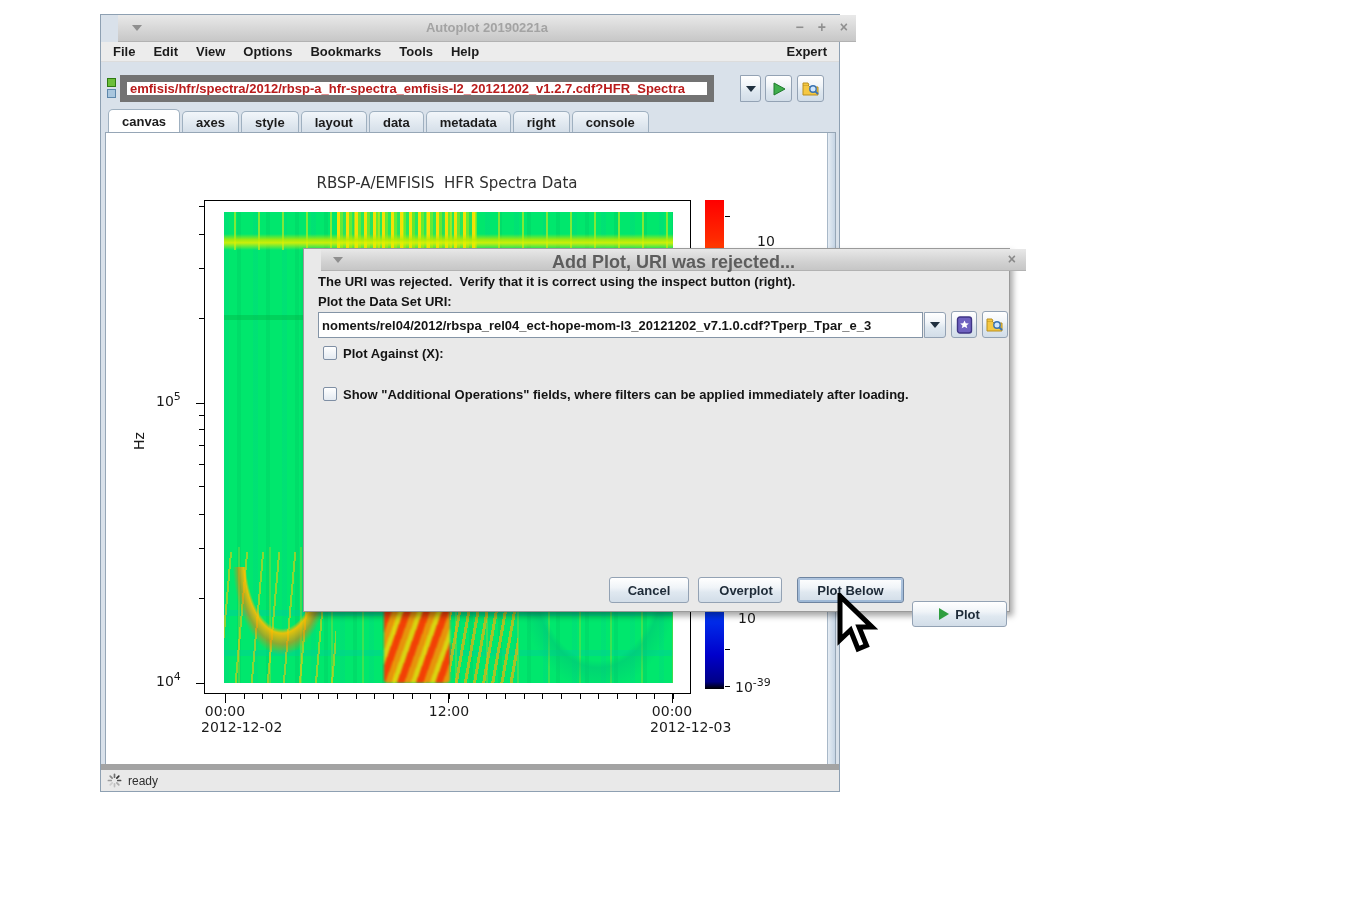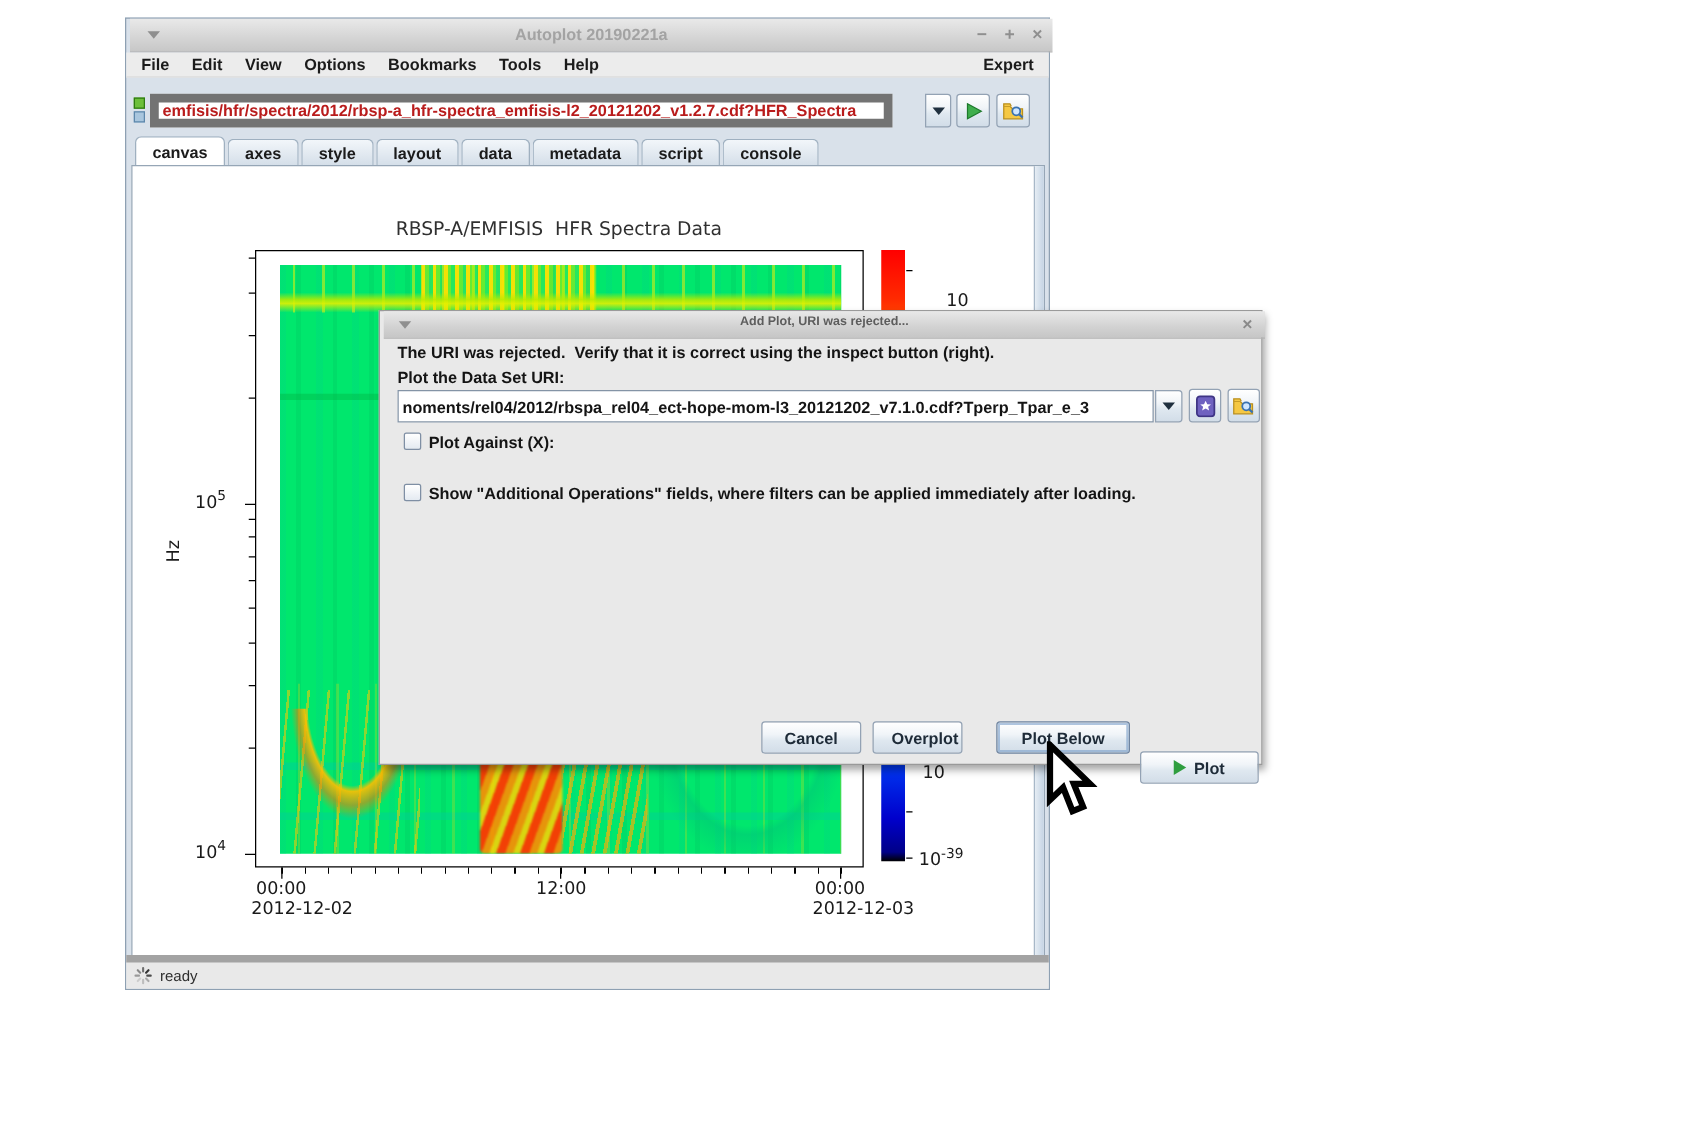--- a/index.html
+++ b/index.html
@@ -2,21 +2,21 @@
 <html><head>
 <meta charset="utf-8">
 <style>
   * { margin:0; padding:0; box-sizing:border-box; }
   html,body { width:1345px; height:916px; background:#ffffff; font-family:"Liberation Sans",sans-serif; overflow:hidden; }
   .abs { position:absolute; }
 
   
   #app-window { position:absolute; left:100px; top:14px; width:740px; height:778px;
     border:1px solid #8ea0b2; background:#d9e1ea; }
-  .titlebar { position:absolute; left:3px; top:0; width:100%; height:27px;
+  .titlebar { position:absolute; left:17px; top:0; width:100%; height:27px;
     background:linear-gradient(180deg,#e9e9e9 0%,#d6d6d6 55%,#c7c7c7 100%);
     border-bottom:1px solid #b2b2b2;padding-left:48px; }
   .titlebar .title { position:absolute; left:0; right:0; top:5px; text-align:center;
     font-weight:bold; font-size:13px; color:#a3a3a3; }
   .tri-down { width:0; height:0; border-left:5px solid transparent; border-right:5px solid transparent;
     border-top:6px solid #8f8f8f; }
   .win-ctrls { position:absolute; right:8px; top:4px; display:flex; gap:14px;
     color:#8f8f8f; font-weight:bold; font-size:14px; }
   .menubar { position:absolute; left:0; top:27px; width:100%; height:20px; background:#ececec;
     display:flex; align-items:center; gap:18px; padding:0 12px;
@@ -94,21 +94,21 @@
   
   .statusbar { position:absolute; left:0; bottom:0; width:100%; height:27px; background:#e9e9e9;
     border-top:6px solid #a3a3a3; display:flex; align-items:center; padding-left:6px; }
   .statusbar .txt { font-size:12px; color:#2e2e2e; margin-left:6px; }
 
   
   #dialog { position:absolute; left:303px; top:248px; width:707px; height:364px; background:#e9e9e9;
     border:1px solid #9a9a9a; box-shadow:3px 4px 6px rgba(0,0,0,.35); }
   #dialog .titlebar { height:22px; background:linear-gradient(180deg,#e8e8e8 0%,#d2d2d2 60%,#c6c6c6 100%);
     border-bottom:1px solid #b2b2b2; }
-  #dialog .titlebar .title { top:3px; font-size:10px; color:#5d5d5d; }
+  #dialog .titlebar .title { top:3px; font-size:18px; color:#5d5d5d; }
   .dlg-close { position:absolute; right:10px; top:2px; color:#8a8a8a; font-weight:bold; font-size:14px; }
   .dlg-text { position:absolute; font-weight:bold; font-size:13px; color:#141414; white-space:pre; }
   .dlg-input { position:absolute; left:14px; top:63px; width:605px; height:26px; background:#fff;
     border:1px solid #8494a6; font-family:"Liberation Sans",sans-serif; font-weight:bold; font-size:13px; color:#141414; padding:0 3px; }
   .dlg-combo { position:absolute; left:620px; top:63px; width:22px; height:26px; border-radius:0 3px 3px 0; }
   .icon-btn { position:absolute; width:26px; height:27px; }
   .checkbox { position:absolute; left:19px; width:14px; height:14px; border:1px solid #7f8fa4; border-radius:2px;
     background:linear-gradient(180deg,#ffffff,#e4eaf1); }
   .dlg-btn { position:absolute; top:328px; height:26px; font-weight:bold; font-size:13px; color:#1e2b38;
     display:flex; align-items:center; justify-content:center; gap:6px; }
@@ -179,21 +179,21 @@
     <div class="tab">
         <span>layout</span>
       </div>
     <div class="tab">
         <span>data</span>
       </div>
     <div class="tab">
         <span>metadata</span>
       </div>
     <div class="tab">
-        <span>script</span>
+        <span>right</span>
       </div>
     <div class="tab">
         <span>console</span>
       </div>
   </div>
 
   <div class="canvas-panel">
     <div class="plot-title">RBSP-A/EMFISIS  HFR Spectra Data</div>
 
     <div class="plot-frame"></div>
@@ -308,21 +308,21 @@
 
   <div class="checkbox" style="top:97px;"></div>
   <div class="dlg-text" style="left:39px; top:97px;">Plot Against (X):</div>
 
   <div class="checkbox" style="top:138px;"></div>
   <div class="dlg-text" style="left:39px; top:138px;">Show "Additional Operations" fields, where filters can be applied immediately after loading.</div>
 
   <div class="nimbus-btn dlg-btn" style="left:305px; width:80px;">
     <span>Cancel</span>
   </div>
-  <div class="nimbus-btn dlg-btn" style="left:394px; width:72px;padding-left:12px;">
+  <div class="nimbus-btn dlg-btn" style="left:394px; width:84px;padding-left:12px;">
     <span>Overplot</span>
   </div>
   <div class="nimbus-btn dlg-btn focused" style="left:493px; width:107px;">
     <span>Plot Below</span>
   </div>
   <div class="nimbus-btn dlg-btn" style="left:608px; width:95px;margin-top:24px;">
     <div class="play-tri"></div>
     <span>Plot</span>
   </div>
 </div>

